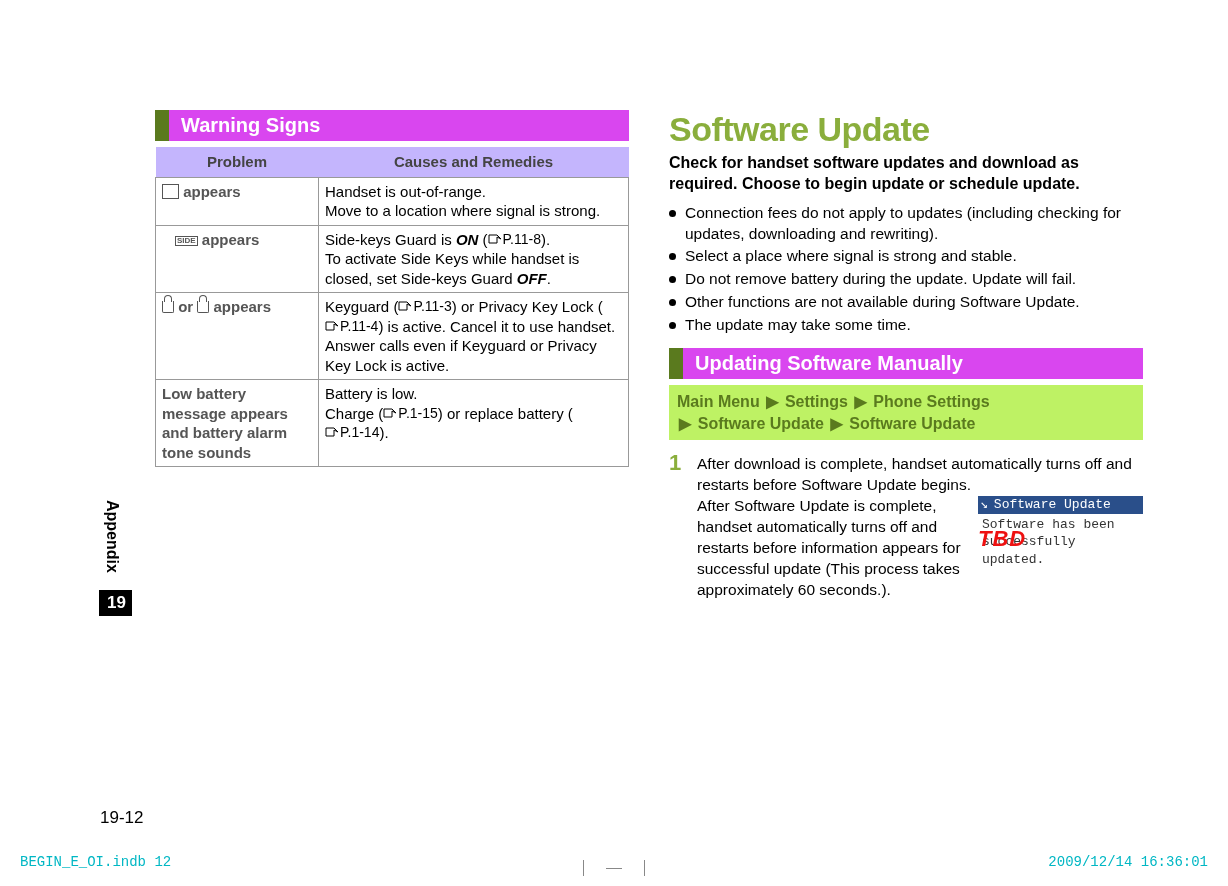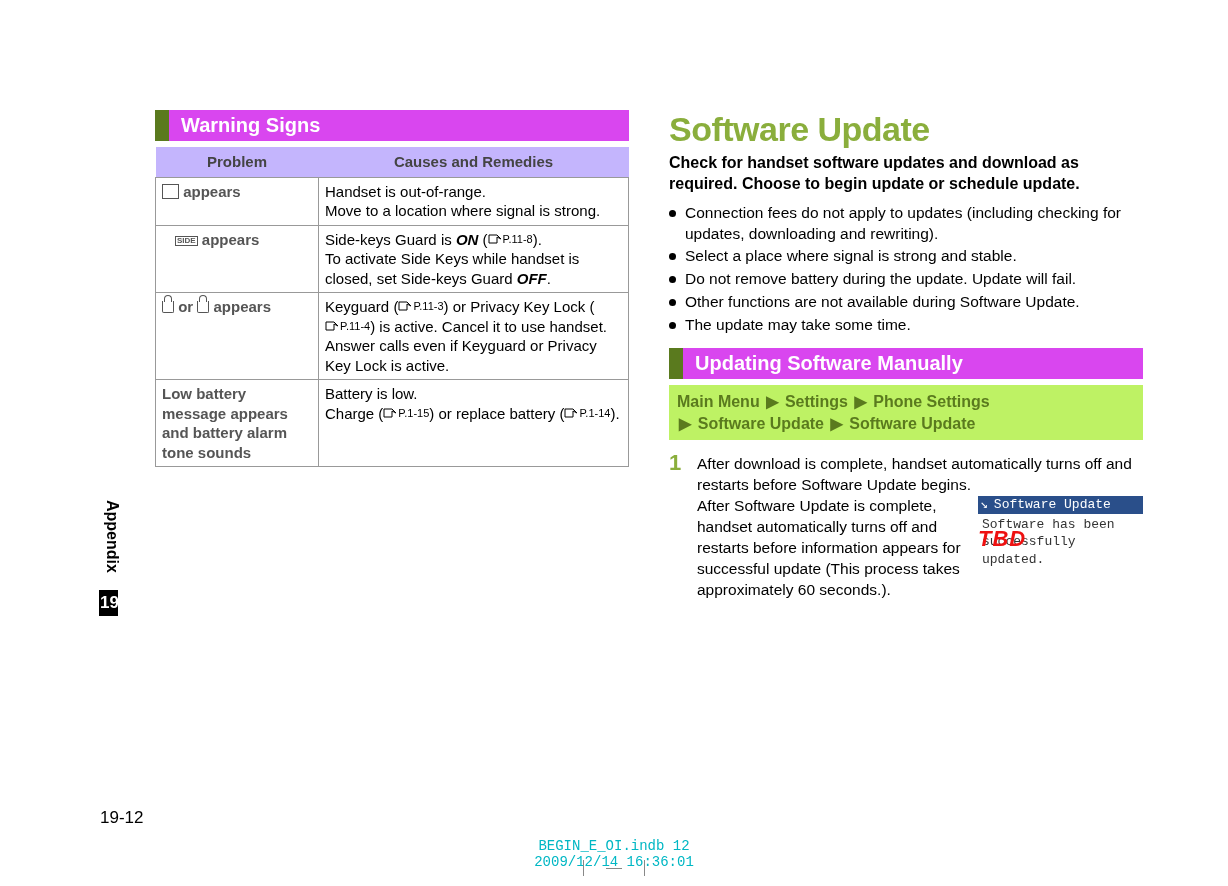--- a/index.html
+++ b/index.html
@@ -66,21 +66,21 @@
     vertical-align: top;
   }
   table.problems td.prob {
     font-weight: bold;
     color: #555;
     width: 150px;
   }
   .ref {
     display: inline-flex;
     align-items: center;
-    font-size: 11px;
+    font-size: 14px;
     justify-content: center;
   }
   .ref svg { margin-right: 1px; }
 
   
   h1.sw-title {
     color: #8aae3c;
     font-size: 34px;
     font-weight: 800;
     letter-spacing: -0.5px;
@@ -204,42 +204,41 @@
   .tab-num {
     position: absolute;
     left: 99px;
     top: 590px;
     background: #000;
     color: #fff;
     font-weight: bold;
     font-size: 17px;
     width: 17px;
     text-align: right;
-    padding: 3px 1px;
+    padding: 3px 8px;
   }
   .page-num {
     position: absolute;
     left: 100px;
     bottom: 58px;
     font-size: 17px;
   }
 
   
   .footer {
     position: absolute;
     left: 0; right: 0;
     bottom: 16px;
     display: flex;
     justify-content: space-between;
     align-items: center;
     font-family: "Courier New", monospace;
     font-size: 14px;
     color: #00b7c4;
     padding: 0 20px;
-    flex-direction: column;
   }
   .crops {
     position: absolute;
     left: 50%;
     bottom: 10px;
     transform: translateX(-50%);
     display: flex;
     gap: 22px;
   }
   .crops .m { width: 1px; height: 16px; background: #888; }

